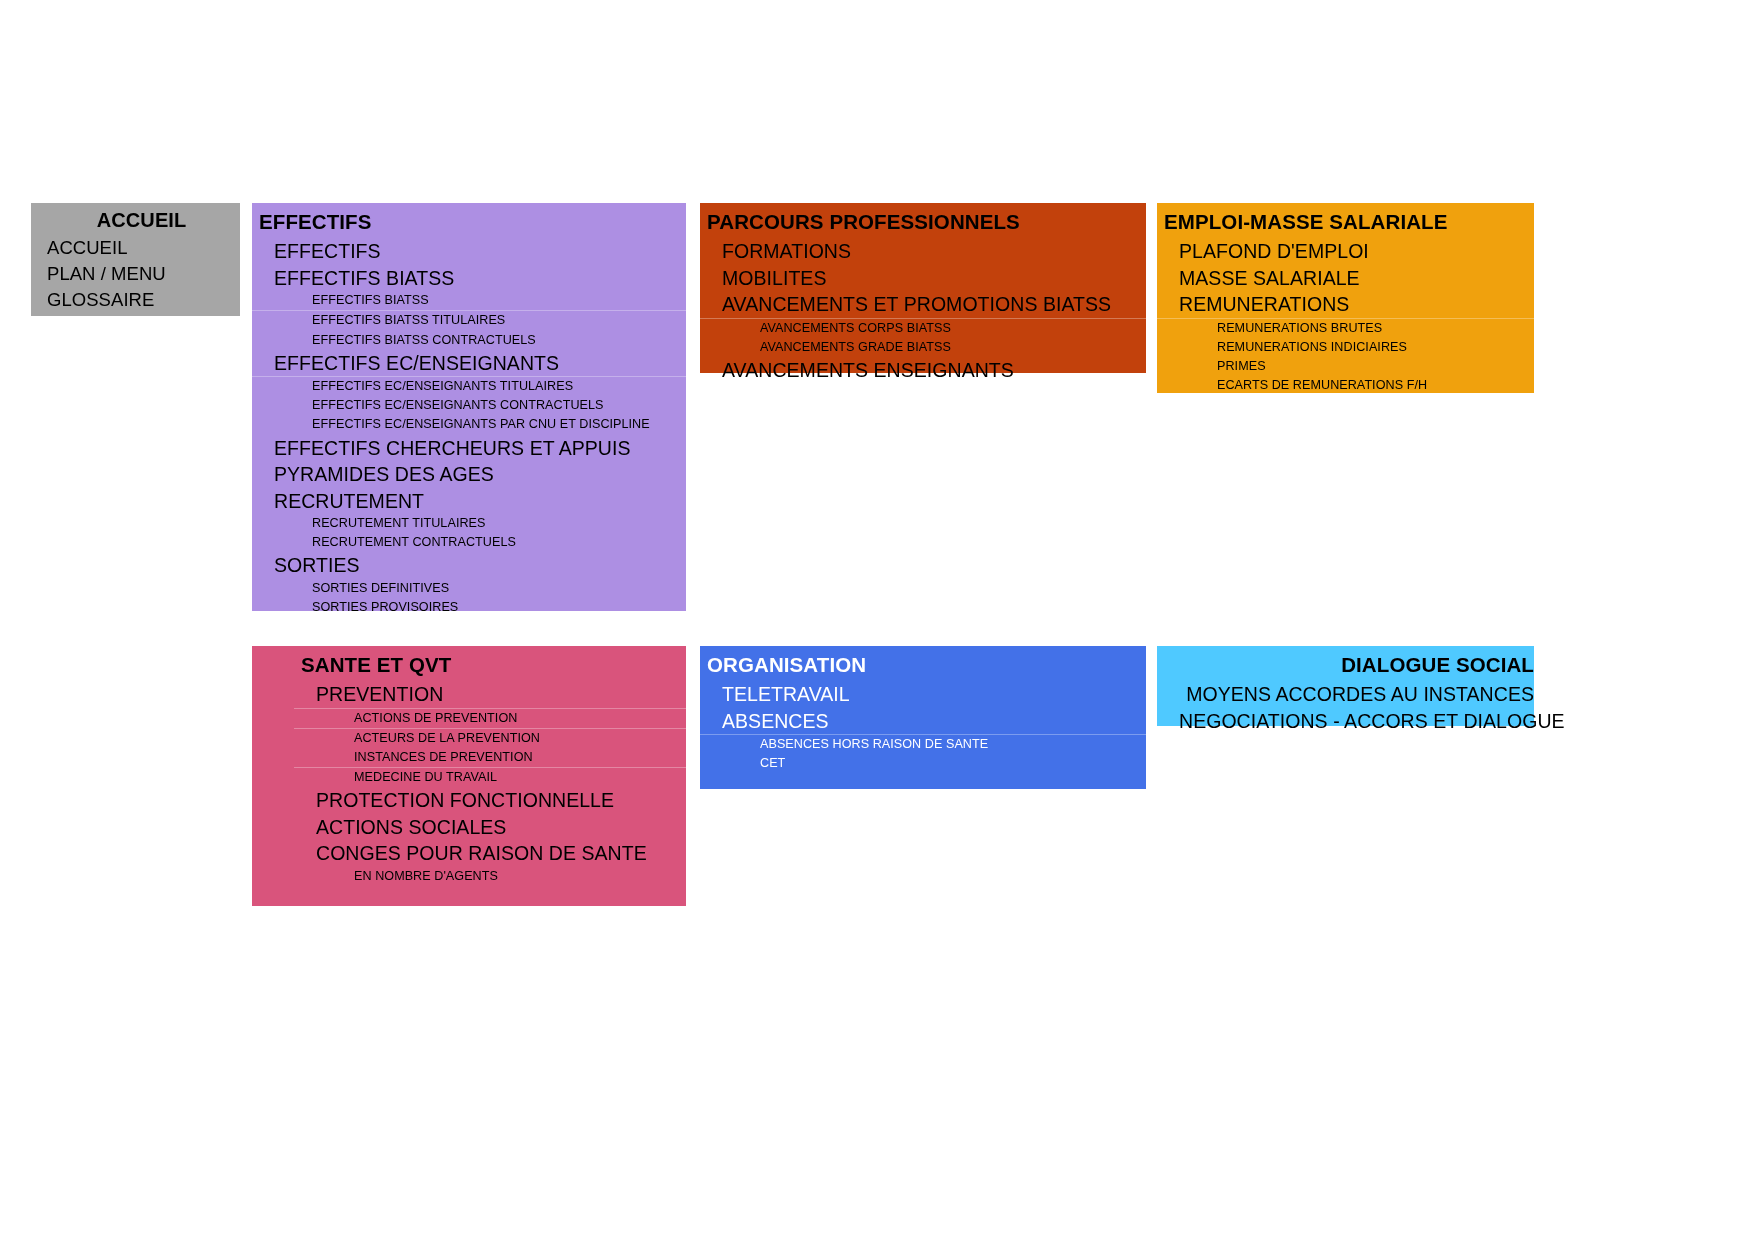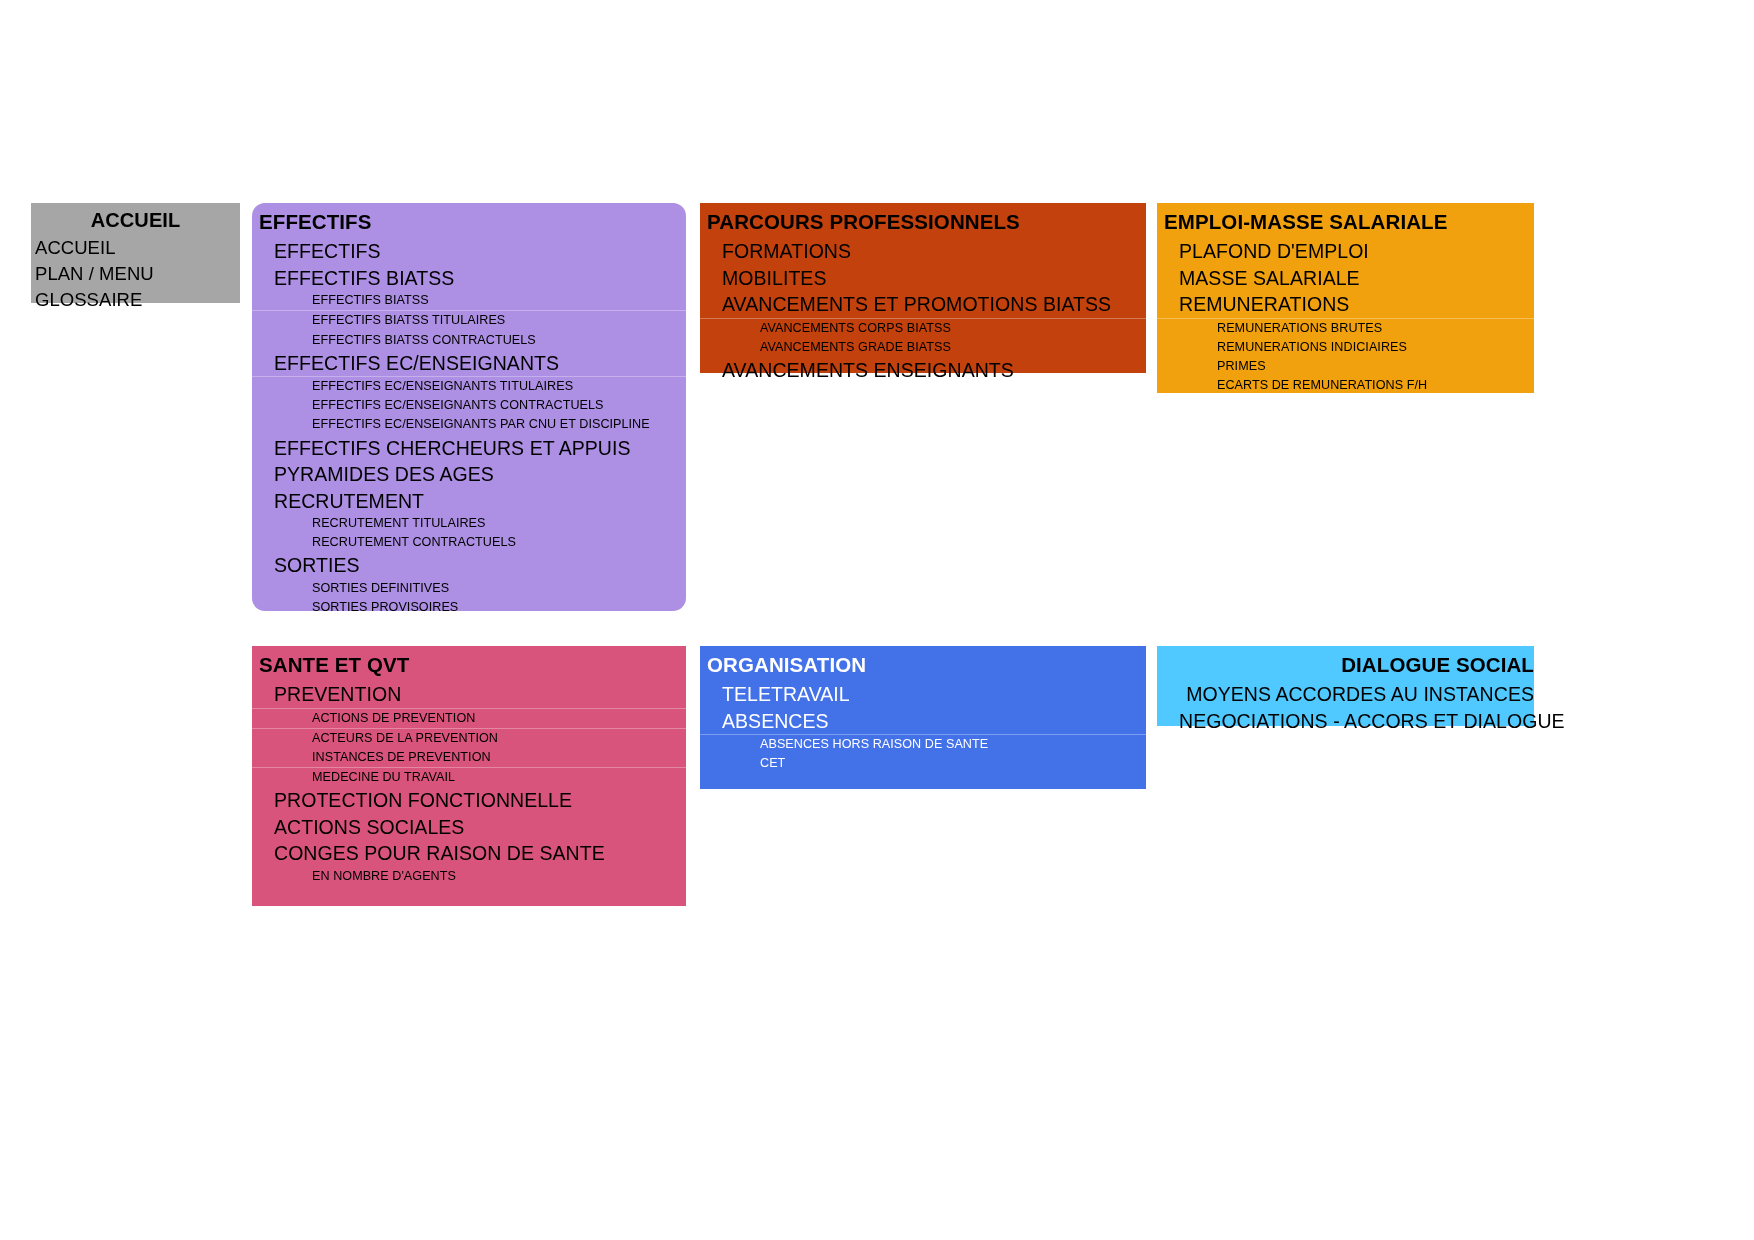--- a/index.html
+++ b/index.html
@@ -56,22 +56,22 @@
 
   .sep {
     height: 1px;
     background: rgba(255,255,255,0.30);
     margin: 0;
     font-size: 0;
     line-height: 0;
   }
 
   
-  #card-accueil    { left: 31px;   top: 203px; width: 209px;  height: 100px; background: #a6a6a6; }
-  #card-effectifs  { left: 252px;  top: 203px; width: 434px;  height: 408px; background: #ad8fe3; border-radius: 13px; }
+  #card-accueil    { left: 31px;   top: 203px; width: 209px;  height: 113px; background: #a6a6a6; padding-left: 12px; }
+  #card-effectifs  { left: 252px;  top: 203px; width: 434px;  height: 408px; background: #ad8fe3; }
   #card-parcours   { left: 700px;  top: 203px; width: 446px;  height: 170px; background: #11a277; }
   #card-emploi     { left: 1157px; top: 203px; width: 377px;  height: 190px; background: #f0a10d; }
   #card-sante      { left: 252px;  top: 646px; width: 434px;  height: 260px; background: #d9547c; }
   #card-orga       { left: 700px;  top: 646px; width: 446px;  height: 143px; background: #4371e8; }
   #card-dialogue   { left: 1157px; top: 646px; width: 377px;  height: 80px;  background: #4fc9ff; text-align: right; }
 
   
   #card-accueil .card-title {
     text-align: center;
     padding: 6px 0 2px 0;
@@ -132,21 +132,21 @@
   <div class="lvl1">PLAFOND D'EMPLOI</div>
   <div class="lvl1">MASSE SALARIALE</div>
   <div class="lvl1">REMUNERATIONS</div>
   <div class="sep"></div>
   <div class="lvl2">REMUNERATIONS BRUTES</div>
   <div class="lvl2">REMUNERATIONS INDICIAIRES</div>
   <div class="lvl2">PRIMES</div>
   <div class="lvl2">ECARTS DE REMUNERATIONS F/H</div>
 </div>
 
-<div class="card" id="card-sante" style="background: rgb(217, 84, 124);">
+<div class="card" id="card-sante" style="background: rgb(217, 84, 124); padding-left: 42px;">
   <div class="card-title">SANTE ET QVT</div>
   <div class="lvl1">PREVENTION</div>
   <div class="sep"></div>
   <div class="lvl2">ACTIONS DE PREVENTION</div>
   <div class="sep"></div>
   <div class="lvl2">ACTEURS DE LA PREVENTION</div>
   <div class="lvl2">INSTANCES DE PREVENTION</div>
   <div class="sep"></div>
   <div class="lvl2">MEDECINE DU TRAVAIL</div>
   <div class="lvl1">PROTECTION FONCTIONNELLE</div>

